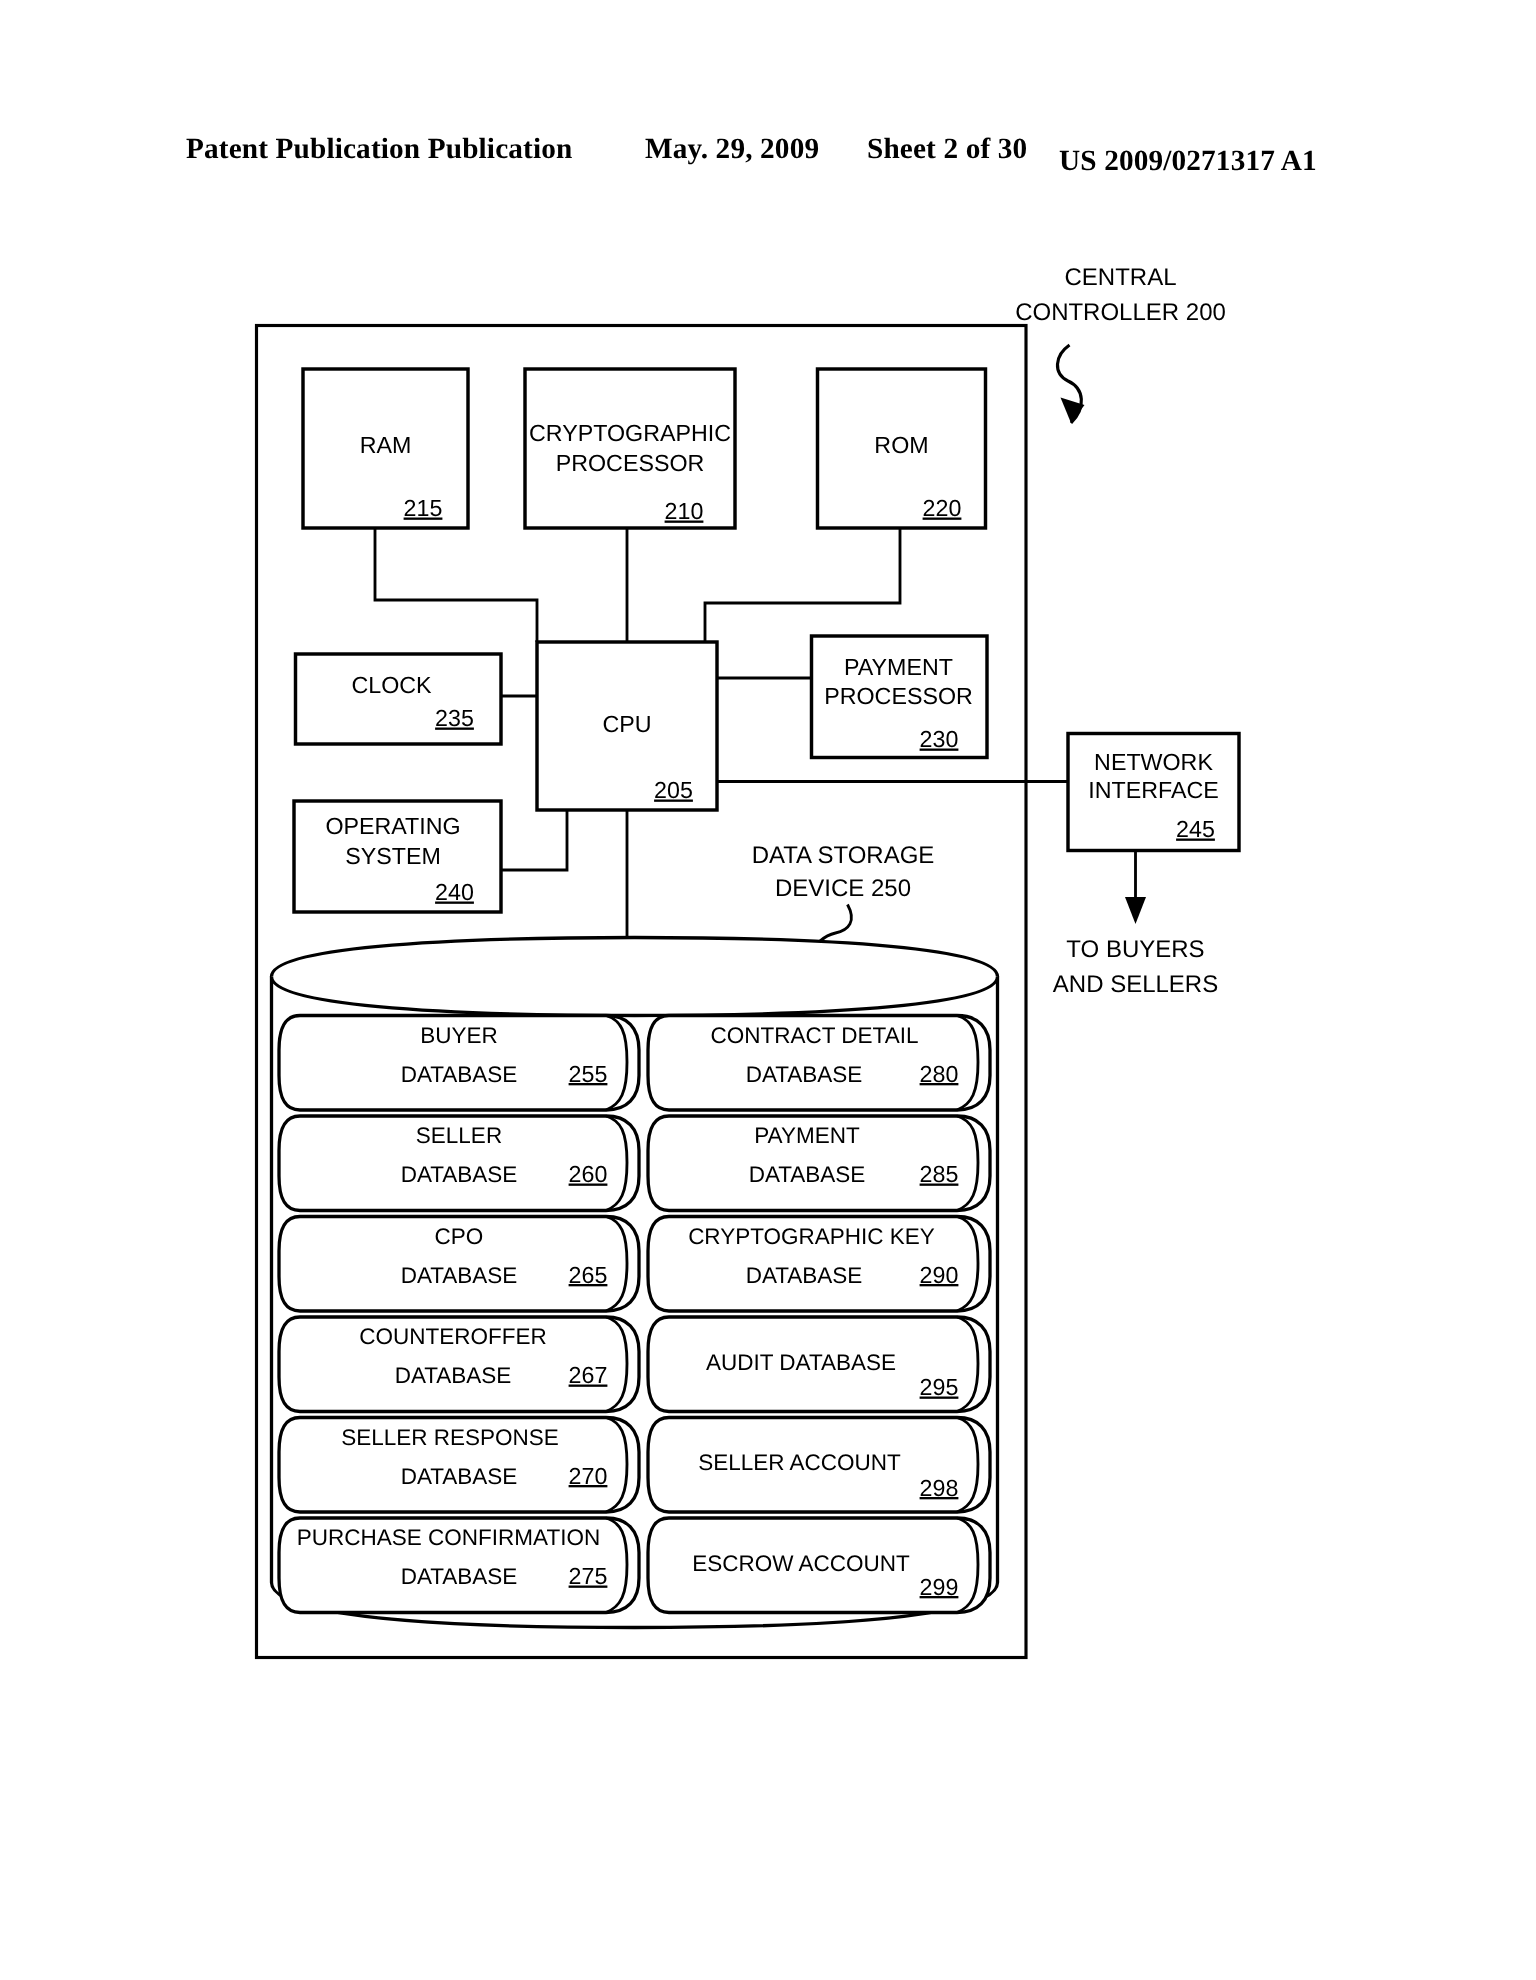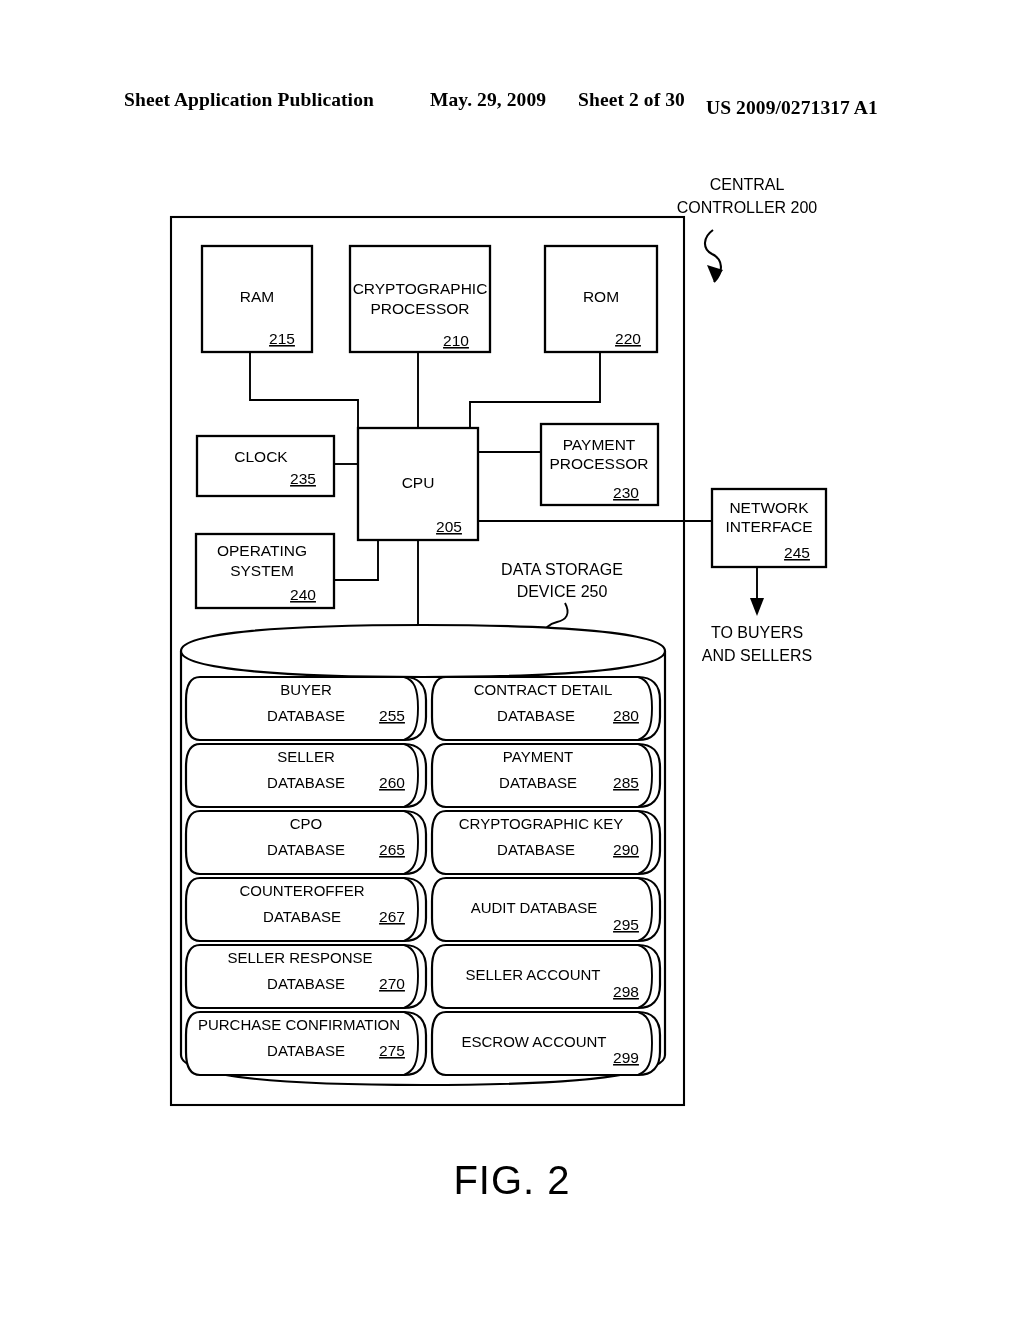--- a/index.html
+++ b/index.html
@@ -42,21 +42,21 @@
   .stroke-thin{fill:none;stroke:#000;stroke-width:1.9;}
   .boxfill{fill:#ffffff;stroke:#000;stroke-width:2.3;}
   .cyl{fill:#ffffff;stroke:#000;stroke-width:2.2;}
 </style>
 </head>
 <body>
 
 <div class="page">
 
   <div class="hdr">
-    <span class="h-pub">Sheet Application Publication</span>
+    <span class="h-pub">Patent Publication Publication</span>
     <span class="h-date">May. 29, 2009</span>
     <span class="h-sheet">Sheet 2 of 30</span>
     <span class="h-num">US 2009/0271317 A1</span>
   </div>
 
   <svg id="figure" viewBox="0 0 1024 1320">
 
     <g>
       <text class="callout" x="747" y="190" text-anchor="middle">CENTRAL</text>
       <text class="callout" x="747" y="213" text-anchor="middle">CONTROLLER 200</text>
@@ -253,15 +253,14 @@
       <g>
         <path class="cyl" d="M446 1012 L638 1012 C652 1012 660 1020 660 1035 L660 1052 C660 1067 652 1075 638 1075 L446 1075 C436 1075 432 1067 432 1052 L432 1035 C432 1020 436 1012 446 1012 Z"></path>
         <path class="stroke-thin" d="M638 1012 C648 1015 652 1023 652 1043 C652 1063 648 1071 638 1075"></path>
         <text class="lbl-sm" x="534" y="1047" text-anchor="middle">ESCROW ACCOUNT</text>
         <text class="ref" x="626" y="1063" text-anchor="middle">299</text>
       </g>
     </g>
 
   </svg>
 
-  <div class="figcap">FIG. 2</div>
 
 </div>
 
 </body></html>

